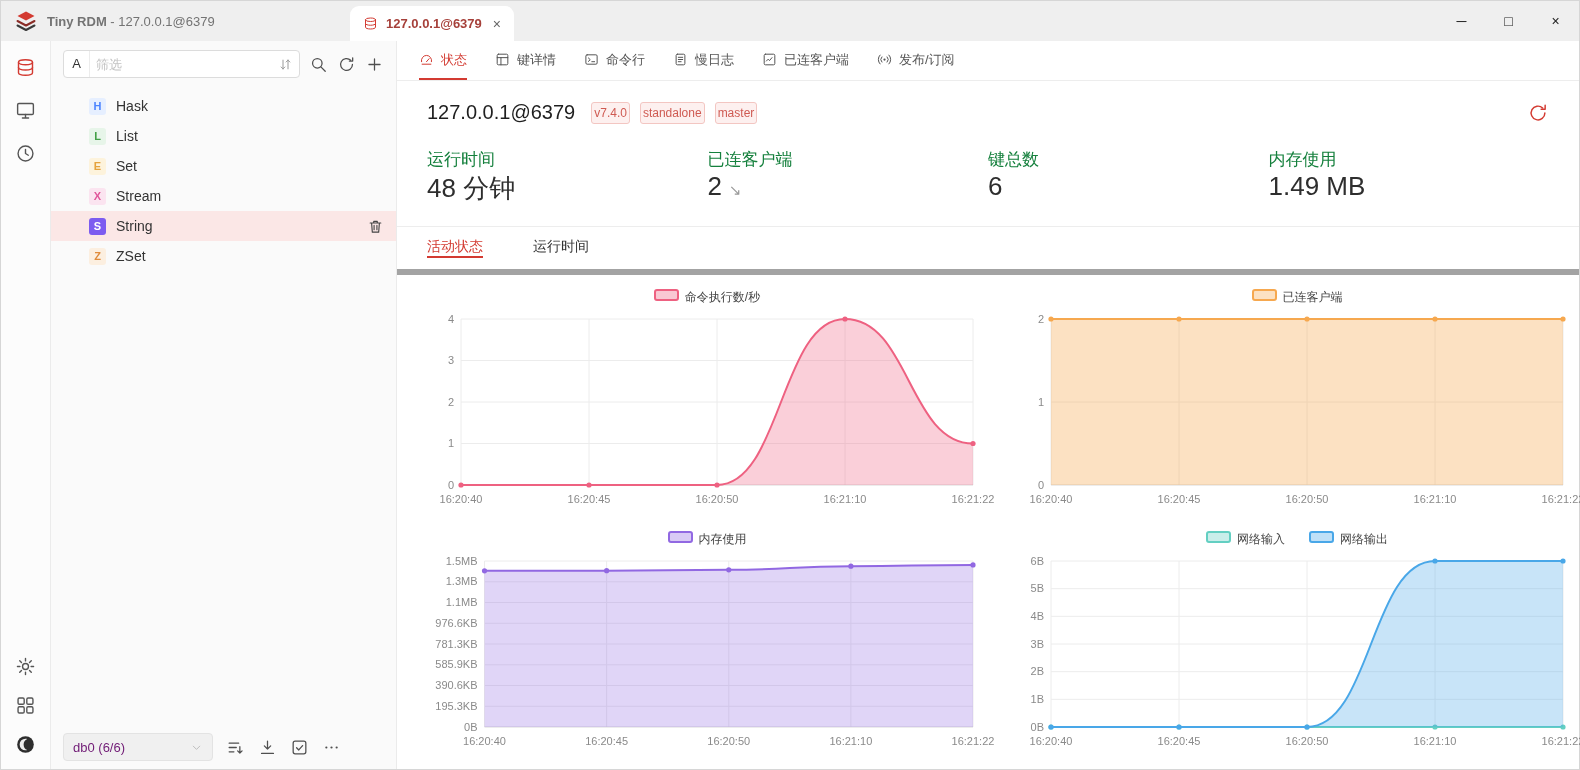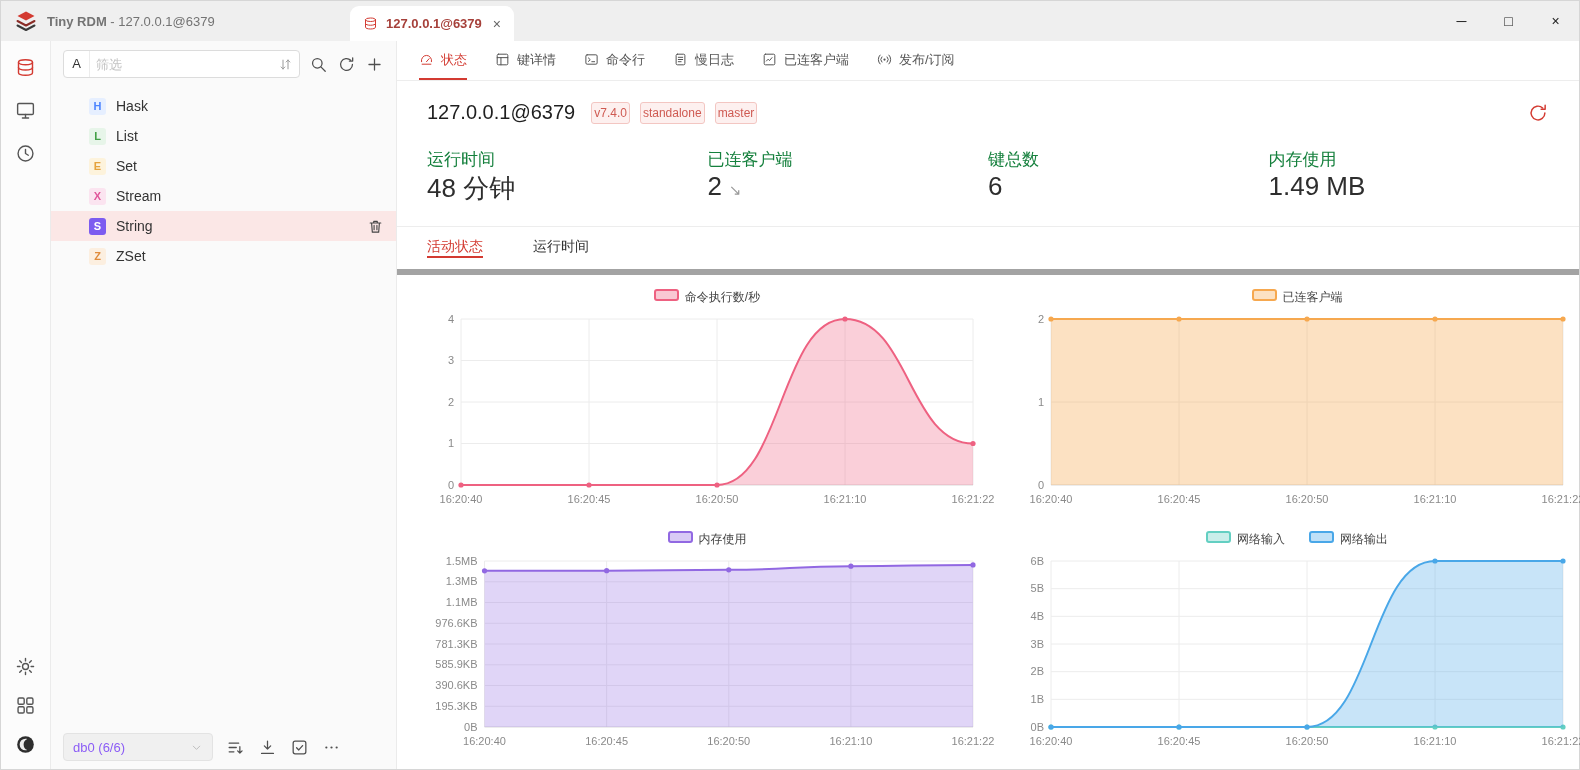--- a/index.html
+++ b/index.html
@@ -36,21 +36,21 @@
 .filter-input{flex:1;min-width:0;border:0;outline:0;background:transparent;font-size:13px;padding:0 6px;color:#333;font-family:inherit}
 .filter-input::placeholder{color:#c2c2c2}
 .sort-icn{width:15px;height:15px;color:#9a9a9a;margin-right:6px;cursor:pointer}
 .sb-icon{width:19px;height:19px;color:#4f4f4f;cursor:pointer;flex:0 0 auto}
 .tree{flex:1;padding-top:6px;overflow:hidden}
 .tree-item{height:30px;display:flex;align-items:center;gap:10px;padding-left:38px;padding-right:12px;font-size:14px;color:#333;cursor:pointer;position:relative}
 .tree-item.selected{background:#fbe7e6}
 .badge-key{width:17px;height:17px;border-radius:3px;font-size:11px;font-weight:bold;display:flex;align-items:center;justify-content:center;flex:0 0 auto}
 .tree-trash{width:17px;height:17px;color:#444;margin-left:auto;cursor:pointer}
 .sidebar-bottom{height:44px;display:flex;align-items:center;gap:13px;padding:0 12px}
-.db-select{width:150px;height:28px;background:#f0f0f0;border:1px solid #e3e3e3;border-radius:4px;display:flex;align-items:center;justify-content:space-between;padding:0 9px;font-size:13px;color:#8b5cf6;cursor:pointer}
+.db-select{width:150px;height:28px;background:#f0f0f0;border:1px solid #e3e3e3;border-radius:4px;display:flex;align-items:center;justify-content:space-between;padding:0 9px;font-size:13px;color:#701a75;cursor:pointer}
 .db-select .icn{width:13px;height:13px;color:#b5b5b5}
 
 .main{flex:1;display:flex;flex-direction:column;background:#fff;min-width:0}
 .toolbar{flex:0 0 40px;border-bottom:1px solid #ededed;display:flex;align-items:stretch;gap:28px;padding:0 22px}
 .tb-tab{display:flex;align-items:center;gap:7px;font-size:13px;color:#555;cursor:pointer;border-bottom:2px solid transparent}
 .tb-tab .icn{width:15px;height:15px}
 .tb-tab.active{color:#d33a31;border-bottom-color:#d33a31}
 .server-section{padding:20px 30px 20px;border-bottom:1px solid #ededed}
 .server-header{display:flex;align-items:center;gap:10px}
 .server-title{font-size:20px;color:#1f1f1f;font-weight:500;margin-right:6px}

